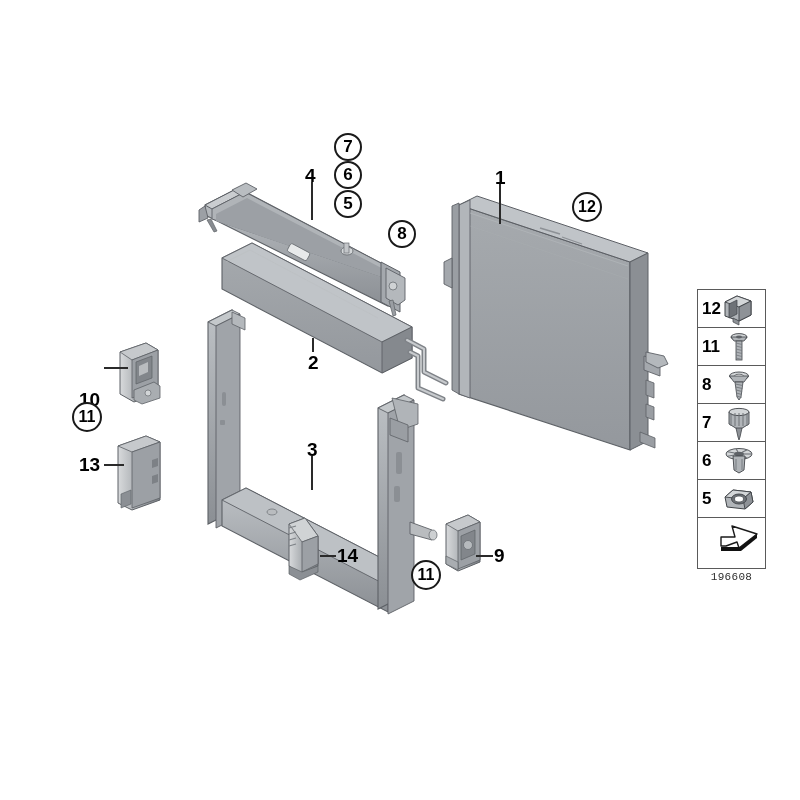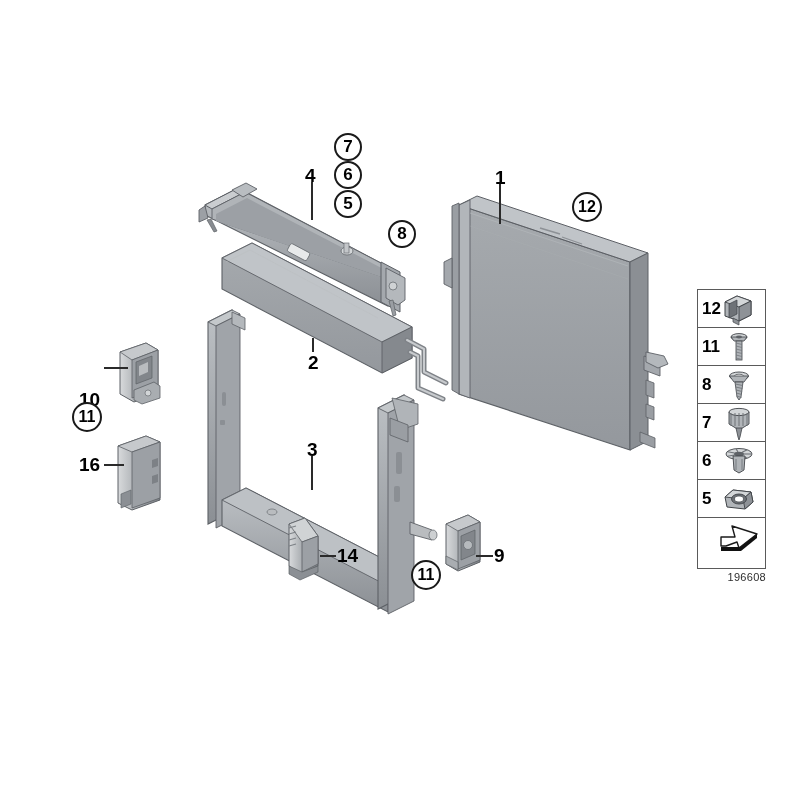--- a/index.html
+++ b/index.html
@@ -38,22 +38,22 @@
   }
   .lrow:last-child{border-bottom:none;}
   .lnum{
     position:absolute;left:4px;top:50%;transform:translateY(-50%);
     font-size:17px;font-weight:bold;color:#000;
     font-family:"Liberation Sans",sans-serif;
   }
   .lart{position:absolute;right:4px;top:0;height:100%;width:44px;}
   #legend-ref{
     position:absolute;left:697px;top:571px;width:69px;
-    text-align:right;font-size:11px;color:#2e2e2e;letter-spacing:.3px;
-    font-family:Liberation Sans, sans-serif;
+    text-align:center;font-size:11px;color:#2e2e2e;letter-spacing:.3px;
+    font-family:Liberation Mono, monospace;
   }
 
   
   #footer{position:absolute;left:0;top:715px;width:800px;height:85px;}
   svg{display:block;}
 </style>
 </head>
 <body>
 
 <div id="stage">
@@ -212,21 +212,21 @@
       <div class="lbl" style="left: 495px; top: 168px;">1</div>
       <div class="circ" style="width: 30px; height: 30px; font-size: 16px; left: 572px; top: 192px;">12</div>
       <div class="lead" style="left: 312px; top: 338px; width: 2px; height: 14px;"></div>
       <div class="lbl" style="left: 308px; top: 353px;">2</div>
       <div class="lead" style="left: 311px; top: 456px; width: 2px; height: 34px;"></div>
       <div class="lbl" style="left: 307px; top: 440px;">3</div>
       <div class="lead" style="left: 104px; top: 367px; width: 24px; height: 2px;"></div>
       <div class="lbl" style="left: 79px; top: 358px; margin-top: 32px;">10</div>
       <div class="circ" style="width: 30px; height: 30px; font-size: 16px; left: 72px; top: 402px;">11</div>
       <div class="lead" style="left: 104px; top: 464px; width: 20px; height: 2px;"></div>
-      <div class="lbl" style="left: 79px; top: 455px;">16</div>
+      <div class="lbl" style="left: 79px; top: 455px;">13</div>
       <div class="lead" style="left: 320px; top: 555px; width: 16px; height: 2px;"></div>
       <div class="lbl" style="left: 337px; top: 546px; text-align: right;">14</div>
       <div class="lead" style="left: 476px; top: 555px; width: 17px; height: 2px;"></div>
       <div class="lbl" style="left: 494px; top: 546px;">9</div>
       <div class="circ" style="width: 30px; height: 30px; font-size: 16px; left: 411px; top: 560px;">11</div>
     </div>
 
   <div id="legend">
       <div class="lrow">
         <span class="lnum">12</span>

